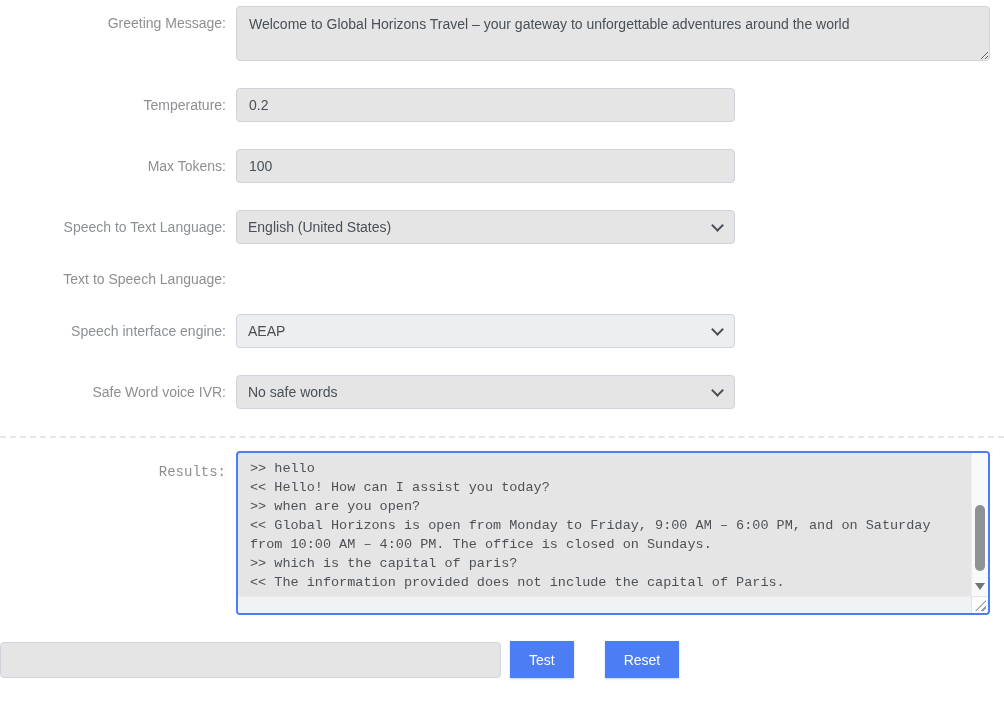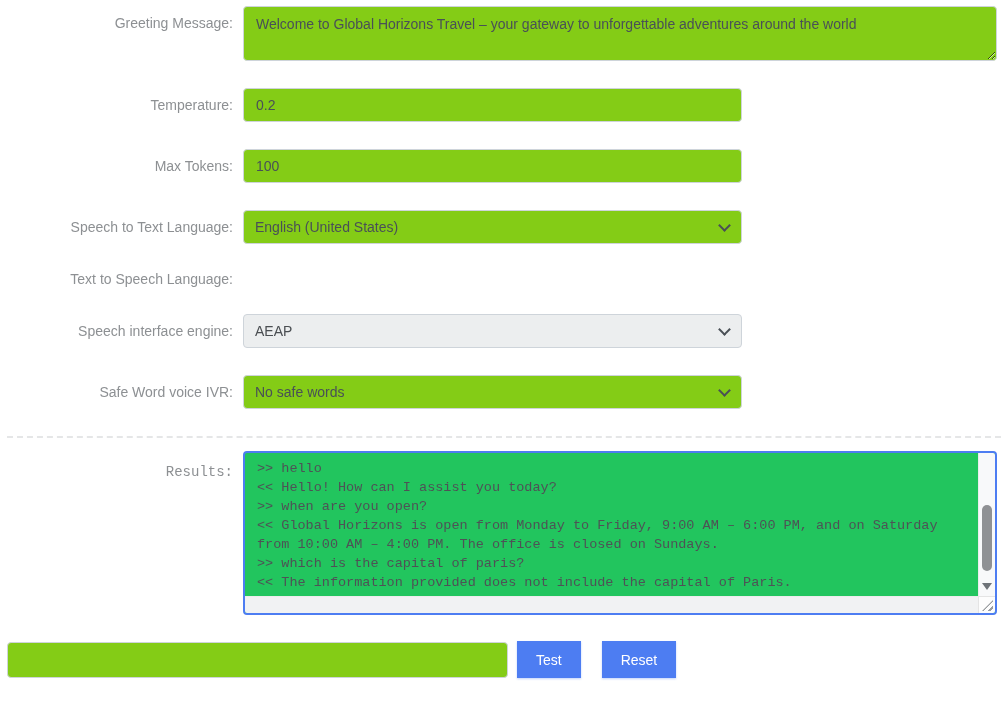--- a/index.html
+++ b/index.html
@@ -1,33 +1,33 @@
 <!DOCTYPE html>
 <html><head>
 <meta charset="utf-8">
 <style>
   * { box-sizing: border-box; margin: 0; padding: 0; }
   html, body { width: 1004px; height: 705px; background: #ffffff; overflow: hidden; }
   body { font-family: "Liberation Sans", sans-serif; font-size: 14px; color: #495057; }
 
-  .page { width: 1004px; padding-top: 6px; padding-left: 7px; }
+  .page { width: 1004px; padding-top: 6px; }
 
   .form-row { display: flex; align-items: center; margin-bottom: 27px; }
   .form-row.top-align { align-items: flex-start; }
 
   .label-col {
     width: 236px; flex: 0 0 236px;
     text-align: right; padding-right: 10px;
     color: #8d9093; font-size: 14px;
   }
   .top-align .label-col { padding-top: 9px; }
   .results-row .label-col { padding-top: 13px; }
 
   .ctl { 
-    border: 1px solid #ced4da; border-radius: 4px; background: #84cc16;
+    border: 1px solid #ced4da; border-radius: 4px; background: #e5e5e5;
     color: #495057; font-family: "Liberation Sans", sans-serif; font-size: 14px;
     outline: none;
   }
 
   textarea.greeting-ta {
     width: 754px; height: 55px; resize: both;
     padding: 8px 12px; line-height: 18px;
   }
 
   input.text-ctl { width: 499px; height: 34px; padding: 0 12px; }
@@ -51,21 +51,21 @@
   }
 
   .divider {
     border: none; border-top: 2px dashed #e5e6e7;
     margin: 0 0 13px 0; width: 1004px;
   }
 
   
   .results-box {
     position: relative; width: 754px; height: 164px;
-    border: 2px solid #4d7df2; border-radius: 4px; background: #22c55e;
+    border: 2px solid #4d7df2; border-radius: 4px; background: #e5e5e5;
     overflow: hidden;
   }
   .results-text {
     position: absolute; left: 0; top: 0; right: 19px; bottom: 19px;
     padding: 6px 10px 0 12px;
     white-space: pre-wrap; overflow: hidden;
     color: #4e5256; font-size: 13.5px; line-height: 19px;
   }
   .vscrollbar {
     position: absolute; top: 0; right: 0; bottom: 17px; width: 17px;
@@ -99,21 +99,21 @@
   .ask-row { margin-top: 26px; display: flex; align-items: center; }
   input.ask-input { width: 501px; height: 36px; padding: 0 12px; }
   .btn {
     height: 37px; border: none; border-radius: 0;
     background: #4d7df2; color: #ffffff;
     font-family: "Liberation Sans", sans-serif; font-size: 14px;
     padding: 0 19px; cursor: pointer;
     box-shadow: 0 1px 2px rgba(77,125,242,0.35);
   }
   .btn-test { margin-left: 9px; }
-  .btn-reset { margin-left: 21px; }
+  .btn-reset { margin-left: 31px; }
 </style>
 </head>
 <body>
 
 <div class="page">
 
   <div class="form-row top-align">
     <div class="label-col">Greeting Message:</div>
     <textarea class="ctl greeting-ta" spellcheck="false" style="">Welcome to Global Horizons Travel – your gateway to unforgettable adventures around the world</textarea>
   </div>

